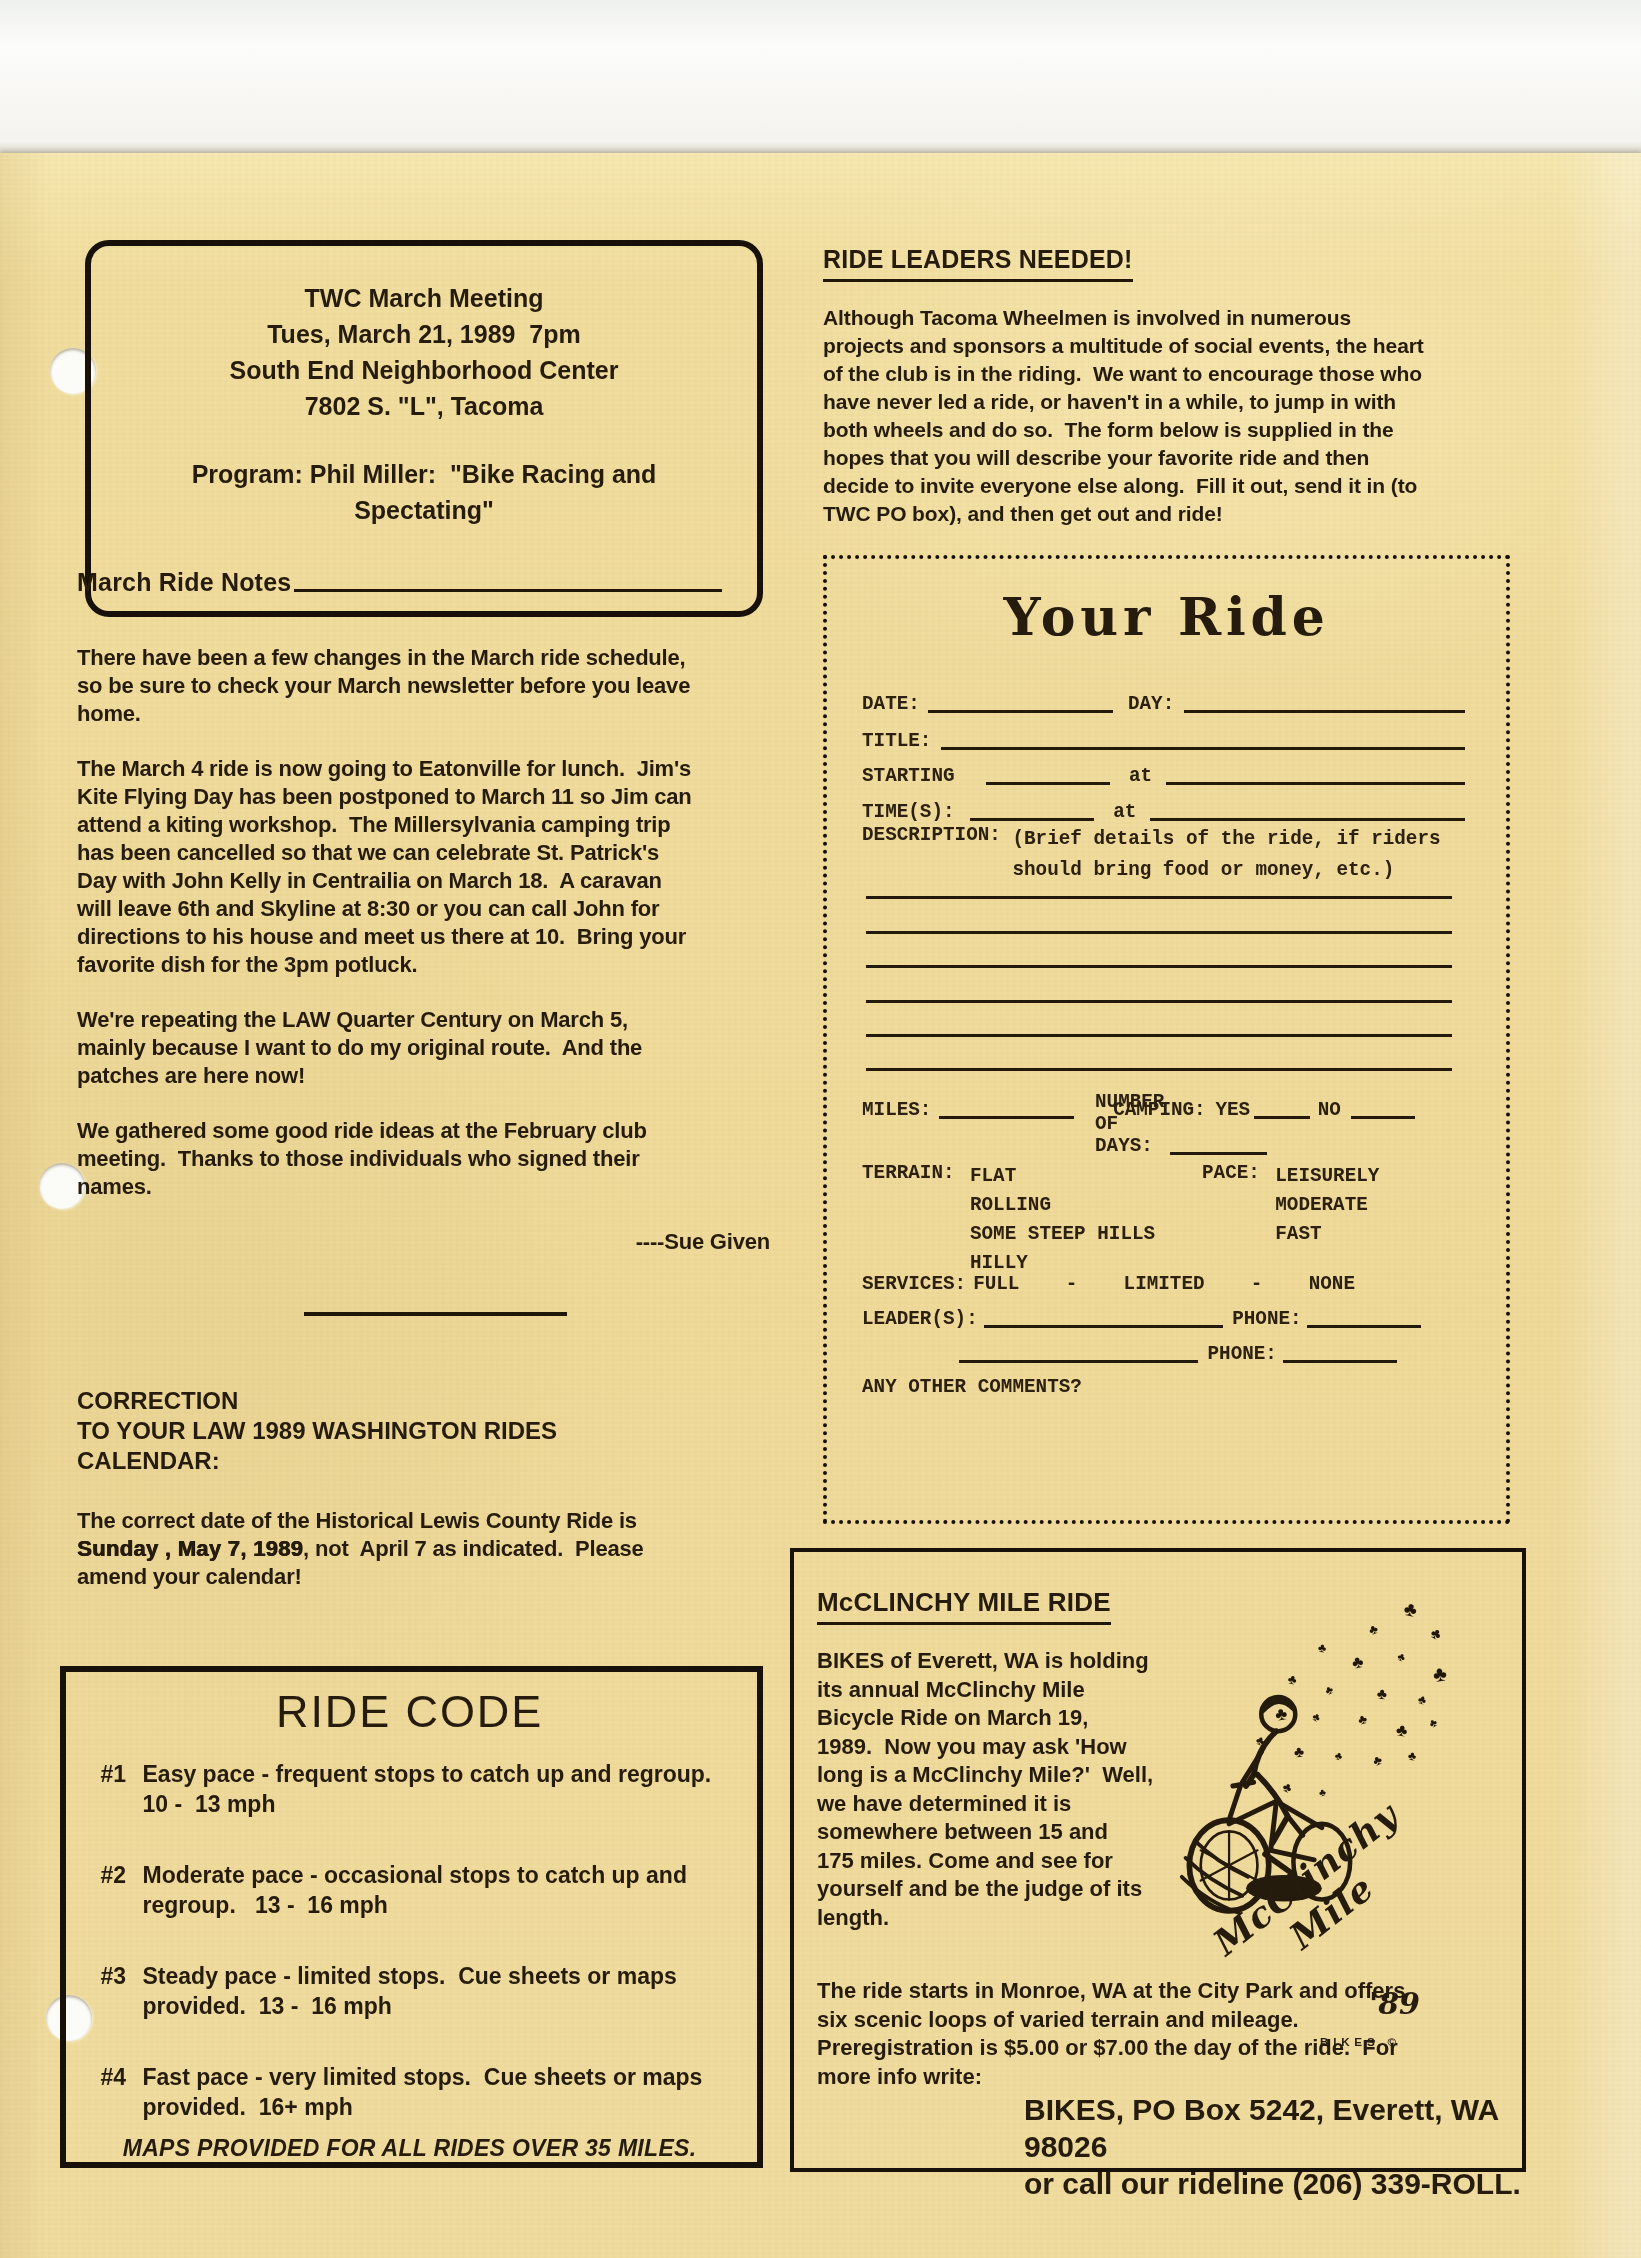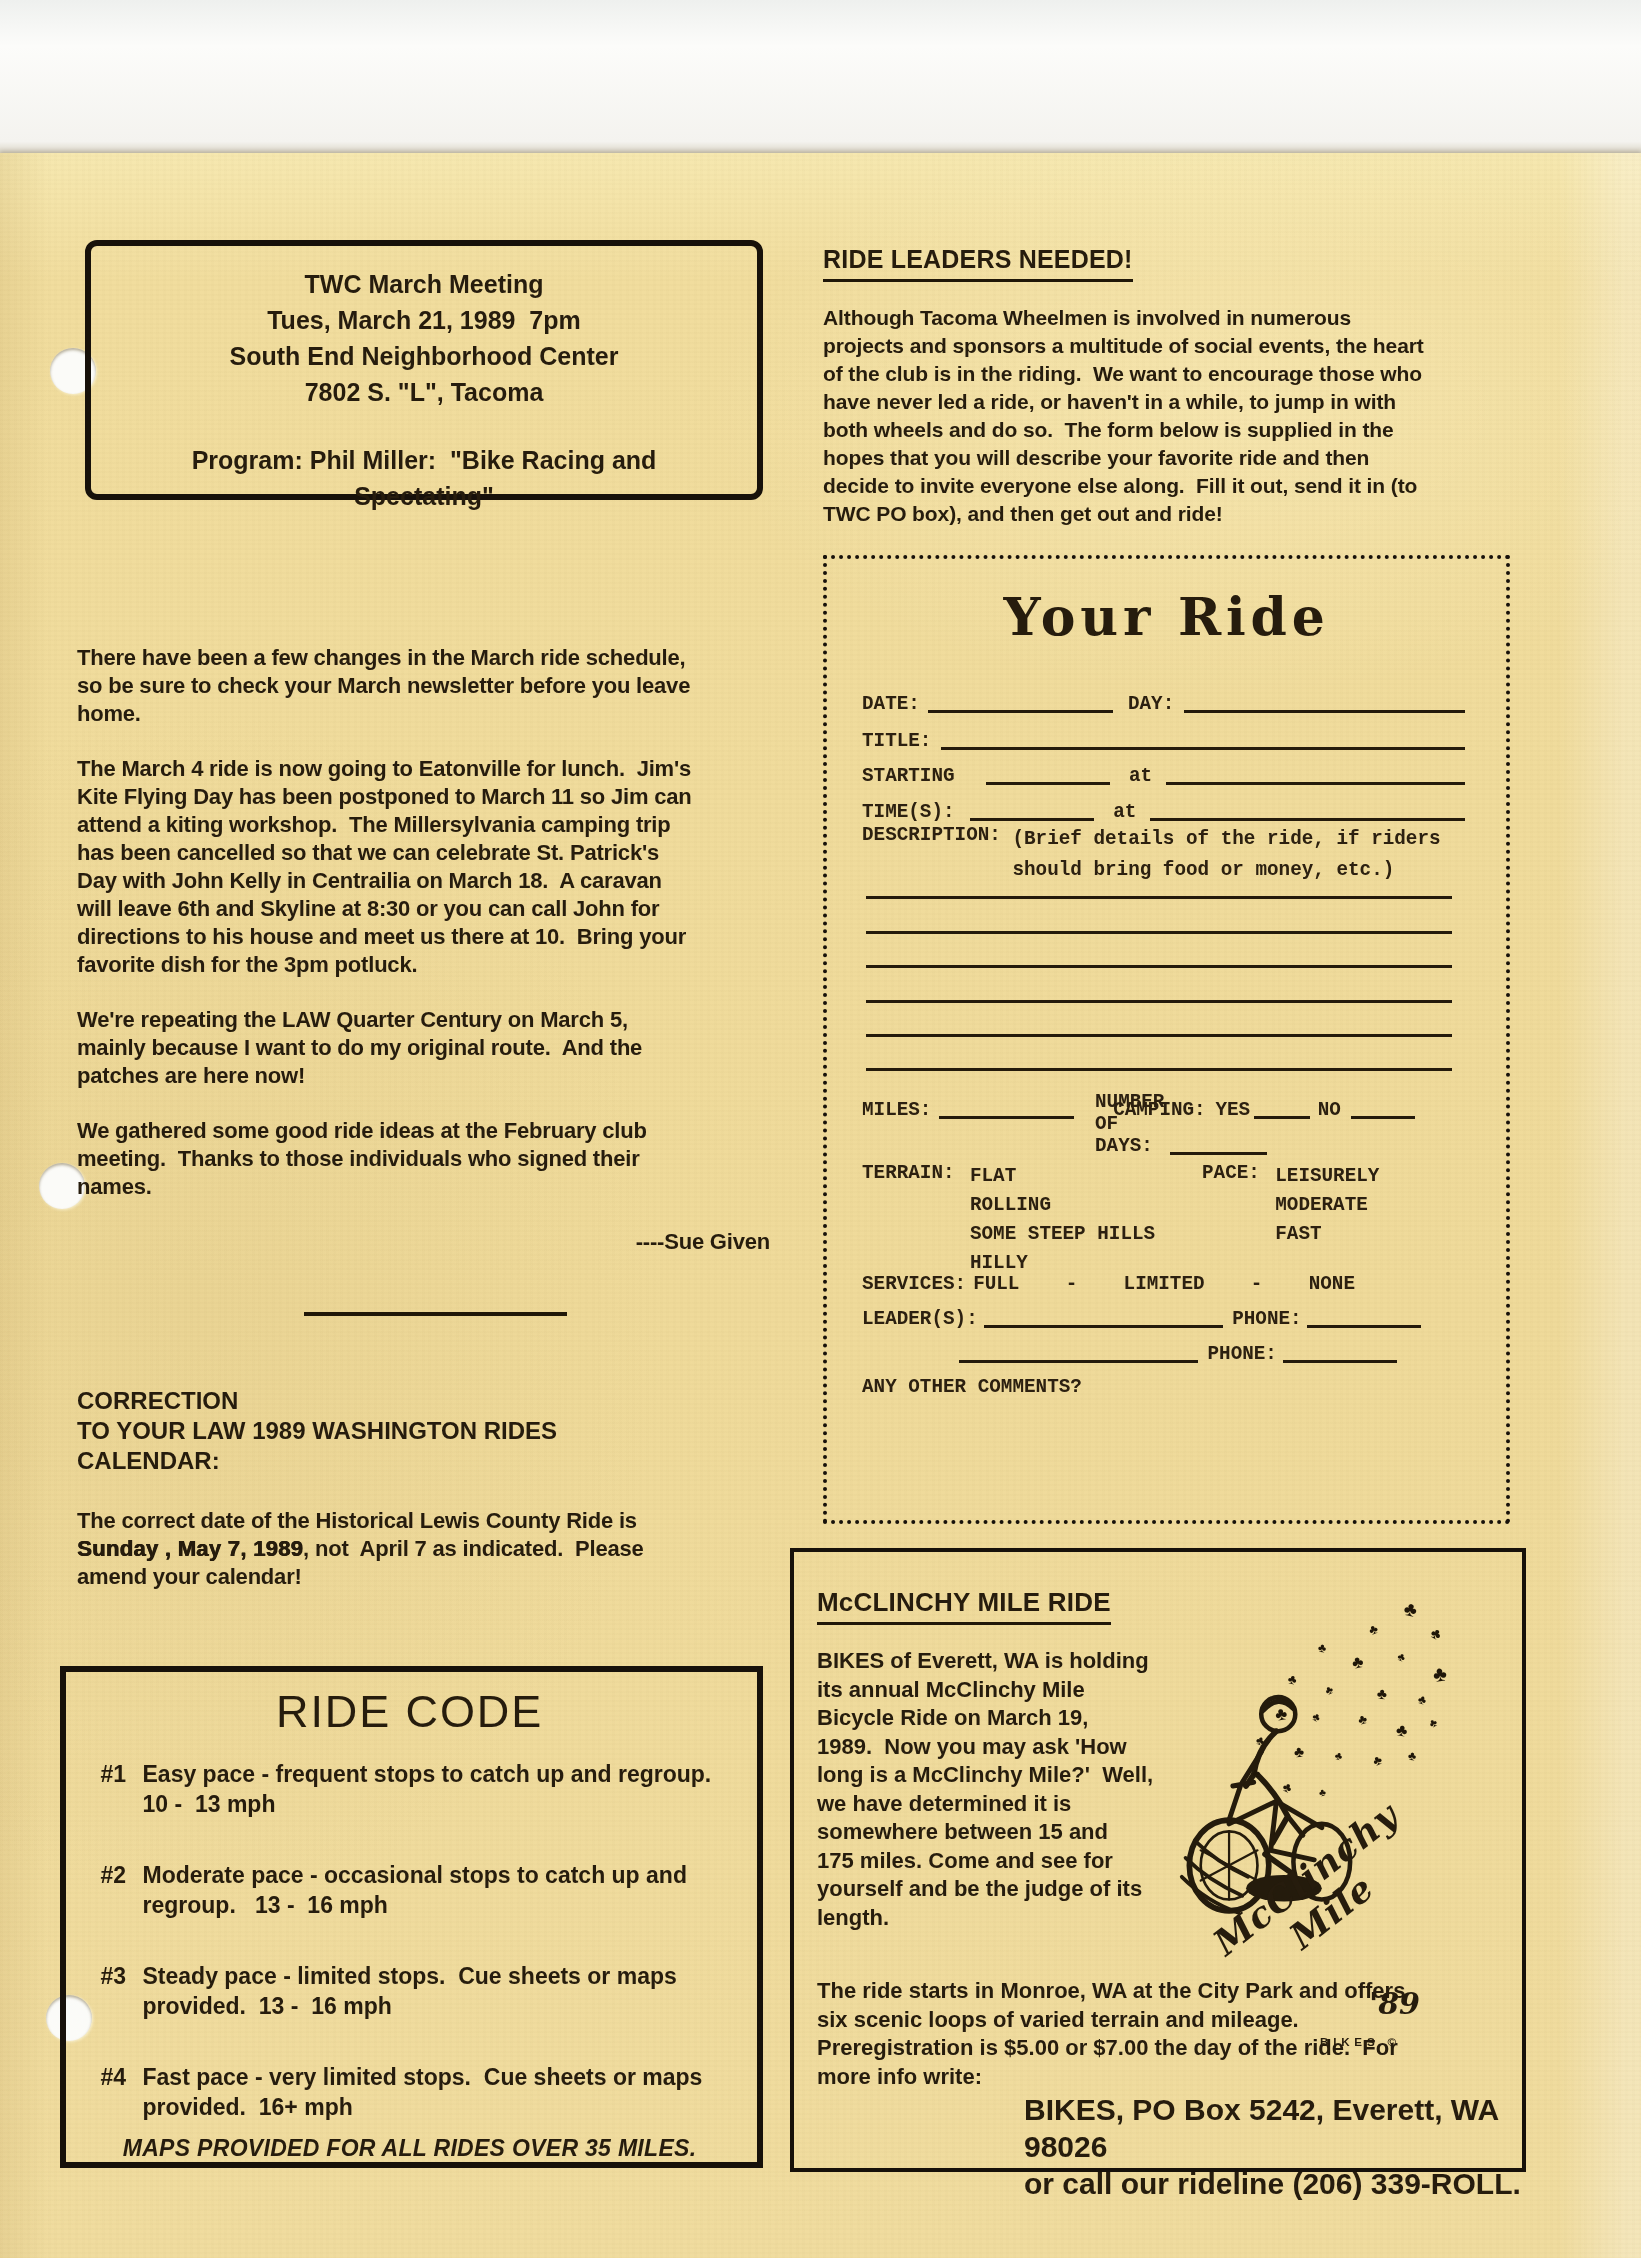--- a/index.html
+++ b/index.html
@@ -19,22 +19,22 @@
         background:repeating-linear-gradient(0deg, rgba(120,95,35,.02) 0 1.9px, rgba(0,0,0,0) 1.9px 4.8px),
                    repeating-linear-gradient(90deg, rgba(120,95,35,.015) 0 2.9px, rgba(0,0,0,0) 2.9px 6.8px);}
   .abs{position:absolute;}
   .t{white-space:pre-wrap;}
 
   
   .hole{position:absolute;width:46px;height:46px;border-radius:50%;background:#fbfbf8;
         box-shadow:inset 0 1.9px 2.9px rgba(100,85,45,.45), 1px 1px 2.9px rgba(255,255,240,.6);}
 
   
-  .meeting-box{left:85px;top:87px;width:678px;height:260px;border:6.8px solid #17110a;border-radius:12px;
-        text-align:center;font-weight:700;font-size:25px;line-height:36px;padding-top:20px;box-sizing:border-box;}
+  .meeting-box{left:85px;top:87px;width:678px;height:377px;border:6.8px solid #17110a;border-radius:24px;
+        text-align:center;font-weight:700;font-size:25px;line-height:36px;padding-top:34px;box-sizing:border-box;}
   .meeting-box .prog{margin-top:32px;}
   .sec-head{display:flex;align-items:flex-end;font-weight:700;font-size:25px;letter-spacing:0.2px;}
   .sec-head .rule{flex:1;border-bottom:3.9px solid #201708;margin:0 0 4.8px 2.9px;}
   .bodytxt{font-weight:700;font-size:22px;line-height:28px;letter-spacing:-0.2px;}
   .bodytxt p{margin:16px 0 27px 0;}
   .sig{margin-left:301px;text-align:right;}
   .divider{left:304px;top:1159px;width:263px;height:3.9px;background:#201708;}
   .corr-head{left:77px;top:1233px;width:686px;text-align:left;font-weight:700;font-size:24px;line-height:30px;}
   .corr-body{left:77px;top:1354px;width:693px;}
   .heavy{text-shadow:0.7px 0 0 currentColor, 0 0.4px 0 currentColor;letter-spacing:0.3px;}
@@ -89,20 +89,24 @@
 
     <div class="abs meeting-box">
       <div class="t">TWC March Meeting
 Tues, March 21, 1989  7pm
 South End Neighborhood Center
 7802 S. "L", Tacoma</div>
       <div class="t prog">Program: Phil Miller:  "Bike Racing and
 Spectating"</div>
     </div>
 
+    <div class="abs sec-head" style="left:77px;top:415px;width:645px;">
+      <span>March Ride Notes</span>
+      <span class="rule"></span>
+    </div>
 
     <div class="abs bodytxt" style="left:77px;top:475px;width:693px;">
       <p class="t">There have been a few changes in the March ride schedule,
 so be sure to check your March newsletter before you leave
 home.</p>
       <p class="t">The March 4 ride is now going to Eatonville for lunch.  Jim's
 Kite Flying Day has been postponed to March 11 so Jim can
 attend a kiting workshop.  The Millersylvania camping trip
 has been cancelled so that we can celebrate St. Patrick's
 Day with John Kelly in Centrailia on March 18.  A caravan

